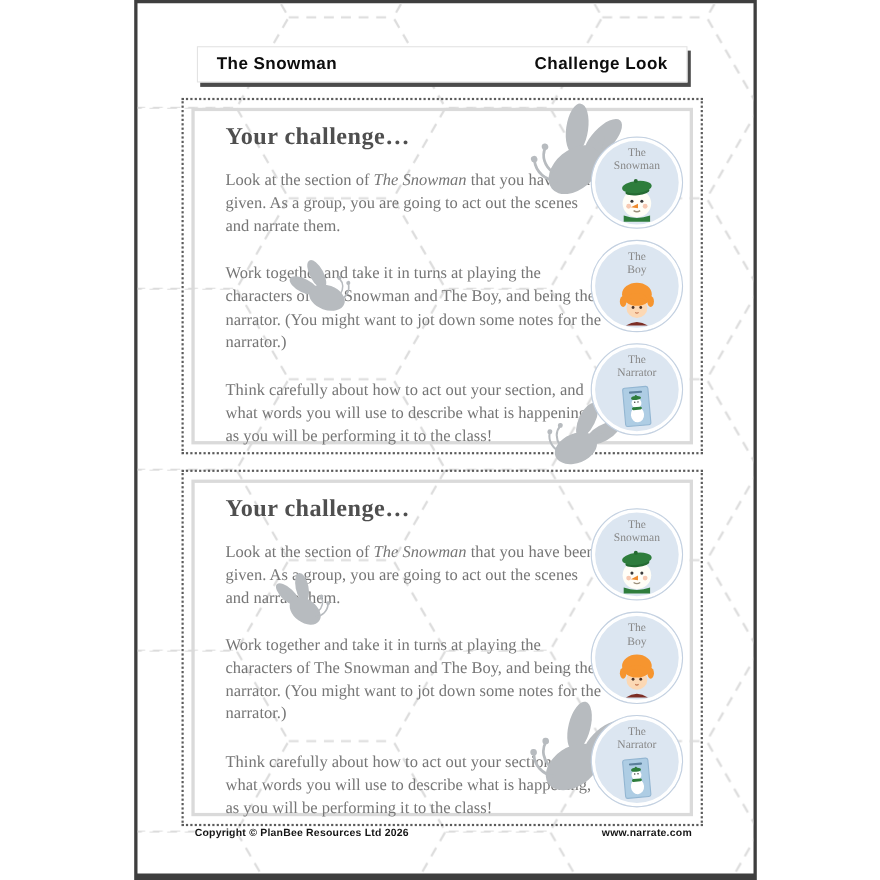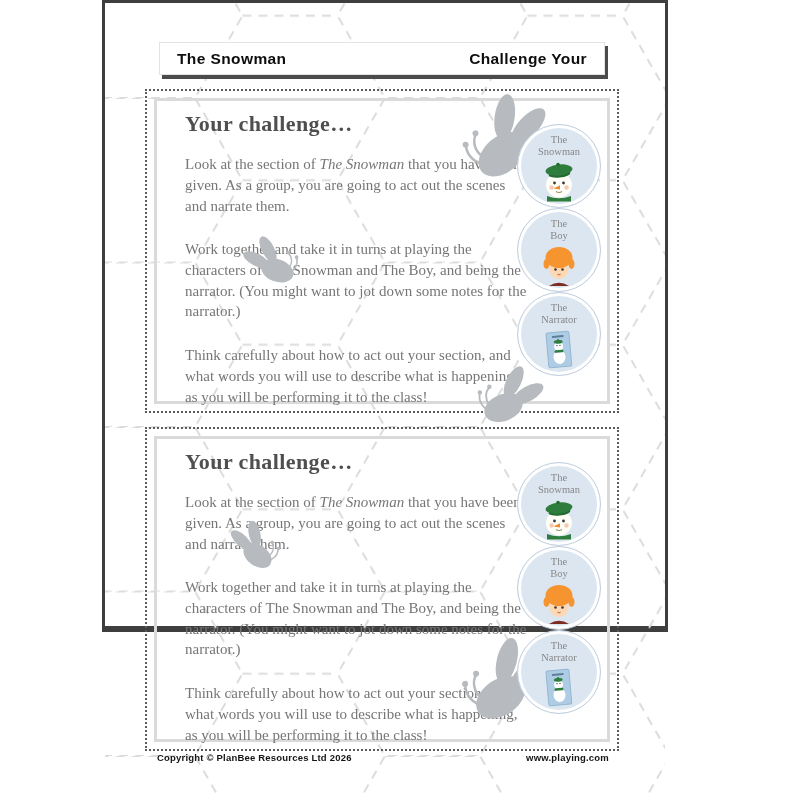--- a/index.html
+++ b/index.html
@@ -1,37 +1,37 @@
 <!DOCTYPE html>
 <html><head>
 <meta charset="utf-8">
 <style>
   html,body{margin:0;padding:0;background:#ffffff;}
   .canvas{position:relative;width:800px;height:800px;background:#ffffff;overflow:hidden;
           font-family:"Liberation Sans","DejaVu Sans",sans-serif;}
-  .page{position:absolute;left:102px;top:0;width:566px;height:632px;box-sizing:border-box;
+  .page{position:absolute;left:122px;top:0;width:566px;height:800px;box-sizing:border-box;
         background:#ffffff;border:3px solid #3e3e3e;border-bottom-width:6px;}
   .hexbg{position:absolute;left:0;top:0;z-index:0;}
 
   .header-bar{position:absolute;left:54px;top:39px;width:446px;height:33px;background:#ffffff;
         border:1px solid #e3e3e3;box-shadow:3px 4px 0 #4b4b4b;z-index:4;
         display:flex;justify-content:space-between;align-items:center;padding:0 17px;box-sizing:border-box;}
   .header-bar span{font-weight:bold;font-size:15.5px;color:#0d0d0d;letter-spacing:.4px;}
 
   .card{position:absolute;left:40px;width:474px;height:324px;box-sizing:border-box;
         border:2px dotted #5b5b5b;}
   .card-inner-border{position:absolute;inset:7px;border:3px solid #dadada;z-index:1;}
   .card-text{position:absolute;left:38px;top:18px;width:344px;z-index:2;
         font-family:"Liberation Serif","DejaVu Serif",serif;color:#767676;font-size:15px;line-height:1.38;}
   .card-text h2{margin:0 0 15px 0;font-size:22px;color:#4f4f4f;letter-spacing:.4px;
         font-family:"Liberation Serif","DejaVu Serif",serif;}
   .card-text p{margin:0 0 23px 0;}
   .card-text em{font-style:italic;}
 
-  .badges{position:absolute;top:33px;right:16px;z-index:4;display:flex;flex-direction:column;}
+  .badges{position:absolute;top:33px;right:16px;z-index:4;display:flex;flex-direction:column;gap:10px;}
   .badge{width:84px;height:84px;border-radius:50%;background:#dce6f1;border:1px solid #c3d0e0;
         box-shadow:inset 0 0 0 3px #ffffff;box-sizing:border-box;
         display:flex;flex-direction:column;align-items:center;}
   .badge-label{margin-top:9px;font-family:"Liberation Serif","DejaVu Serif",serif;
         font-size:10.5px;line-height:1.12;color:#878787;text-align:center;}
   .badge svg{margin-top:0;}
 
   .footer{position:absolute;left:52px;top:749px;width:452px;z-index:4;
         display:flex;justify-content:space-between;}
   .footer span{font-size:9.5px;font-weight:bold;color:#141414;letter-spacing:.2px;}
@@ -53,21 +53,21 @@
             <path d="M0,82.25 L47.5,82.25"></path>
             <path d="M237.5,82.25 L285,82.25"></path>
           </g>
         </pattern>
       </defs>
       <rect width="560" height="791" fill="url(#hexp)"></rect>
     </svg>
 
     <div class="header-bar">
       <span>The Snowman</span>
-      <span>Challenge Your</span>
+      <span>Challenge Look</span>
     </div>
 
     <div class="card" style="top:86px;">
       <div class="card-inner-border"></div>
       <div class="card-text">
         <h2>Your challenge…</h2>
         <p><span>Look at the section of </span><em>The Snowman</em><span> that you have been given. As a group, you are going to act out the scenes and narrate them.</span></p>
         <p>Work together and take it in turns at playing the characters of The Snowman and The Boy, and being the narrator. (You might want to jot down some notes for the narrator.)</p>
         <p>Think carefully about how to act out your section, and what words you will use to describe what is happening, as you will be performing it to the class!</p>
       </div>
@@ -129,21 +129,21 @@
               <rect x="19.5" y="24" width="9" height="2.6" rx="1.3" fill="#2e7d3c"></rect>
             </g>
           </svg>
         </div>
 
       </div>
     </div>
 
     <div class="footer">
       <span>Copyright © PlanBee Resources Ltd 2026</span>
-      <span>www.playing.com</span>
+      <span>www.narrate.com</span>
     </div>
 
   <div class="card" style="top: 424px;">
       <div class="card-inner-border"></div>
       <div class="card-text">
         <h2>Your challenge…</h2>
         <p><span>Look at the section of </span><em>The Snowman</em><span> that you have been given. As a group, you are going to act out the scenes and narrate them.</span></p>
         <p>Work together and take it in turns at playing the characters of The Snowman and The Boy, and being the narrator. (You might want to jot down some notes for the narrator.)</p>
         <p>Think carefully about how to act out your section, and what words you will use to describe what is happening, as you will be performing it to the class!</p>
       </div>

